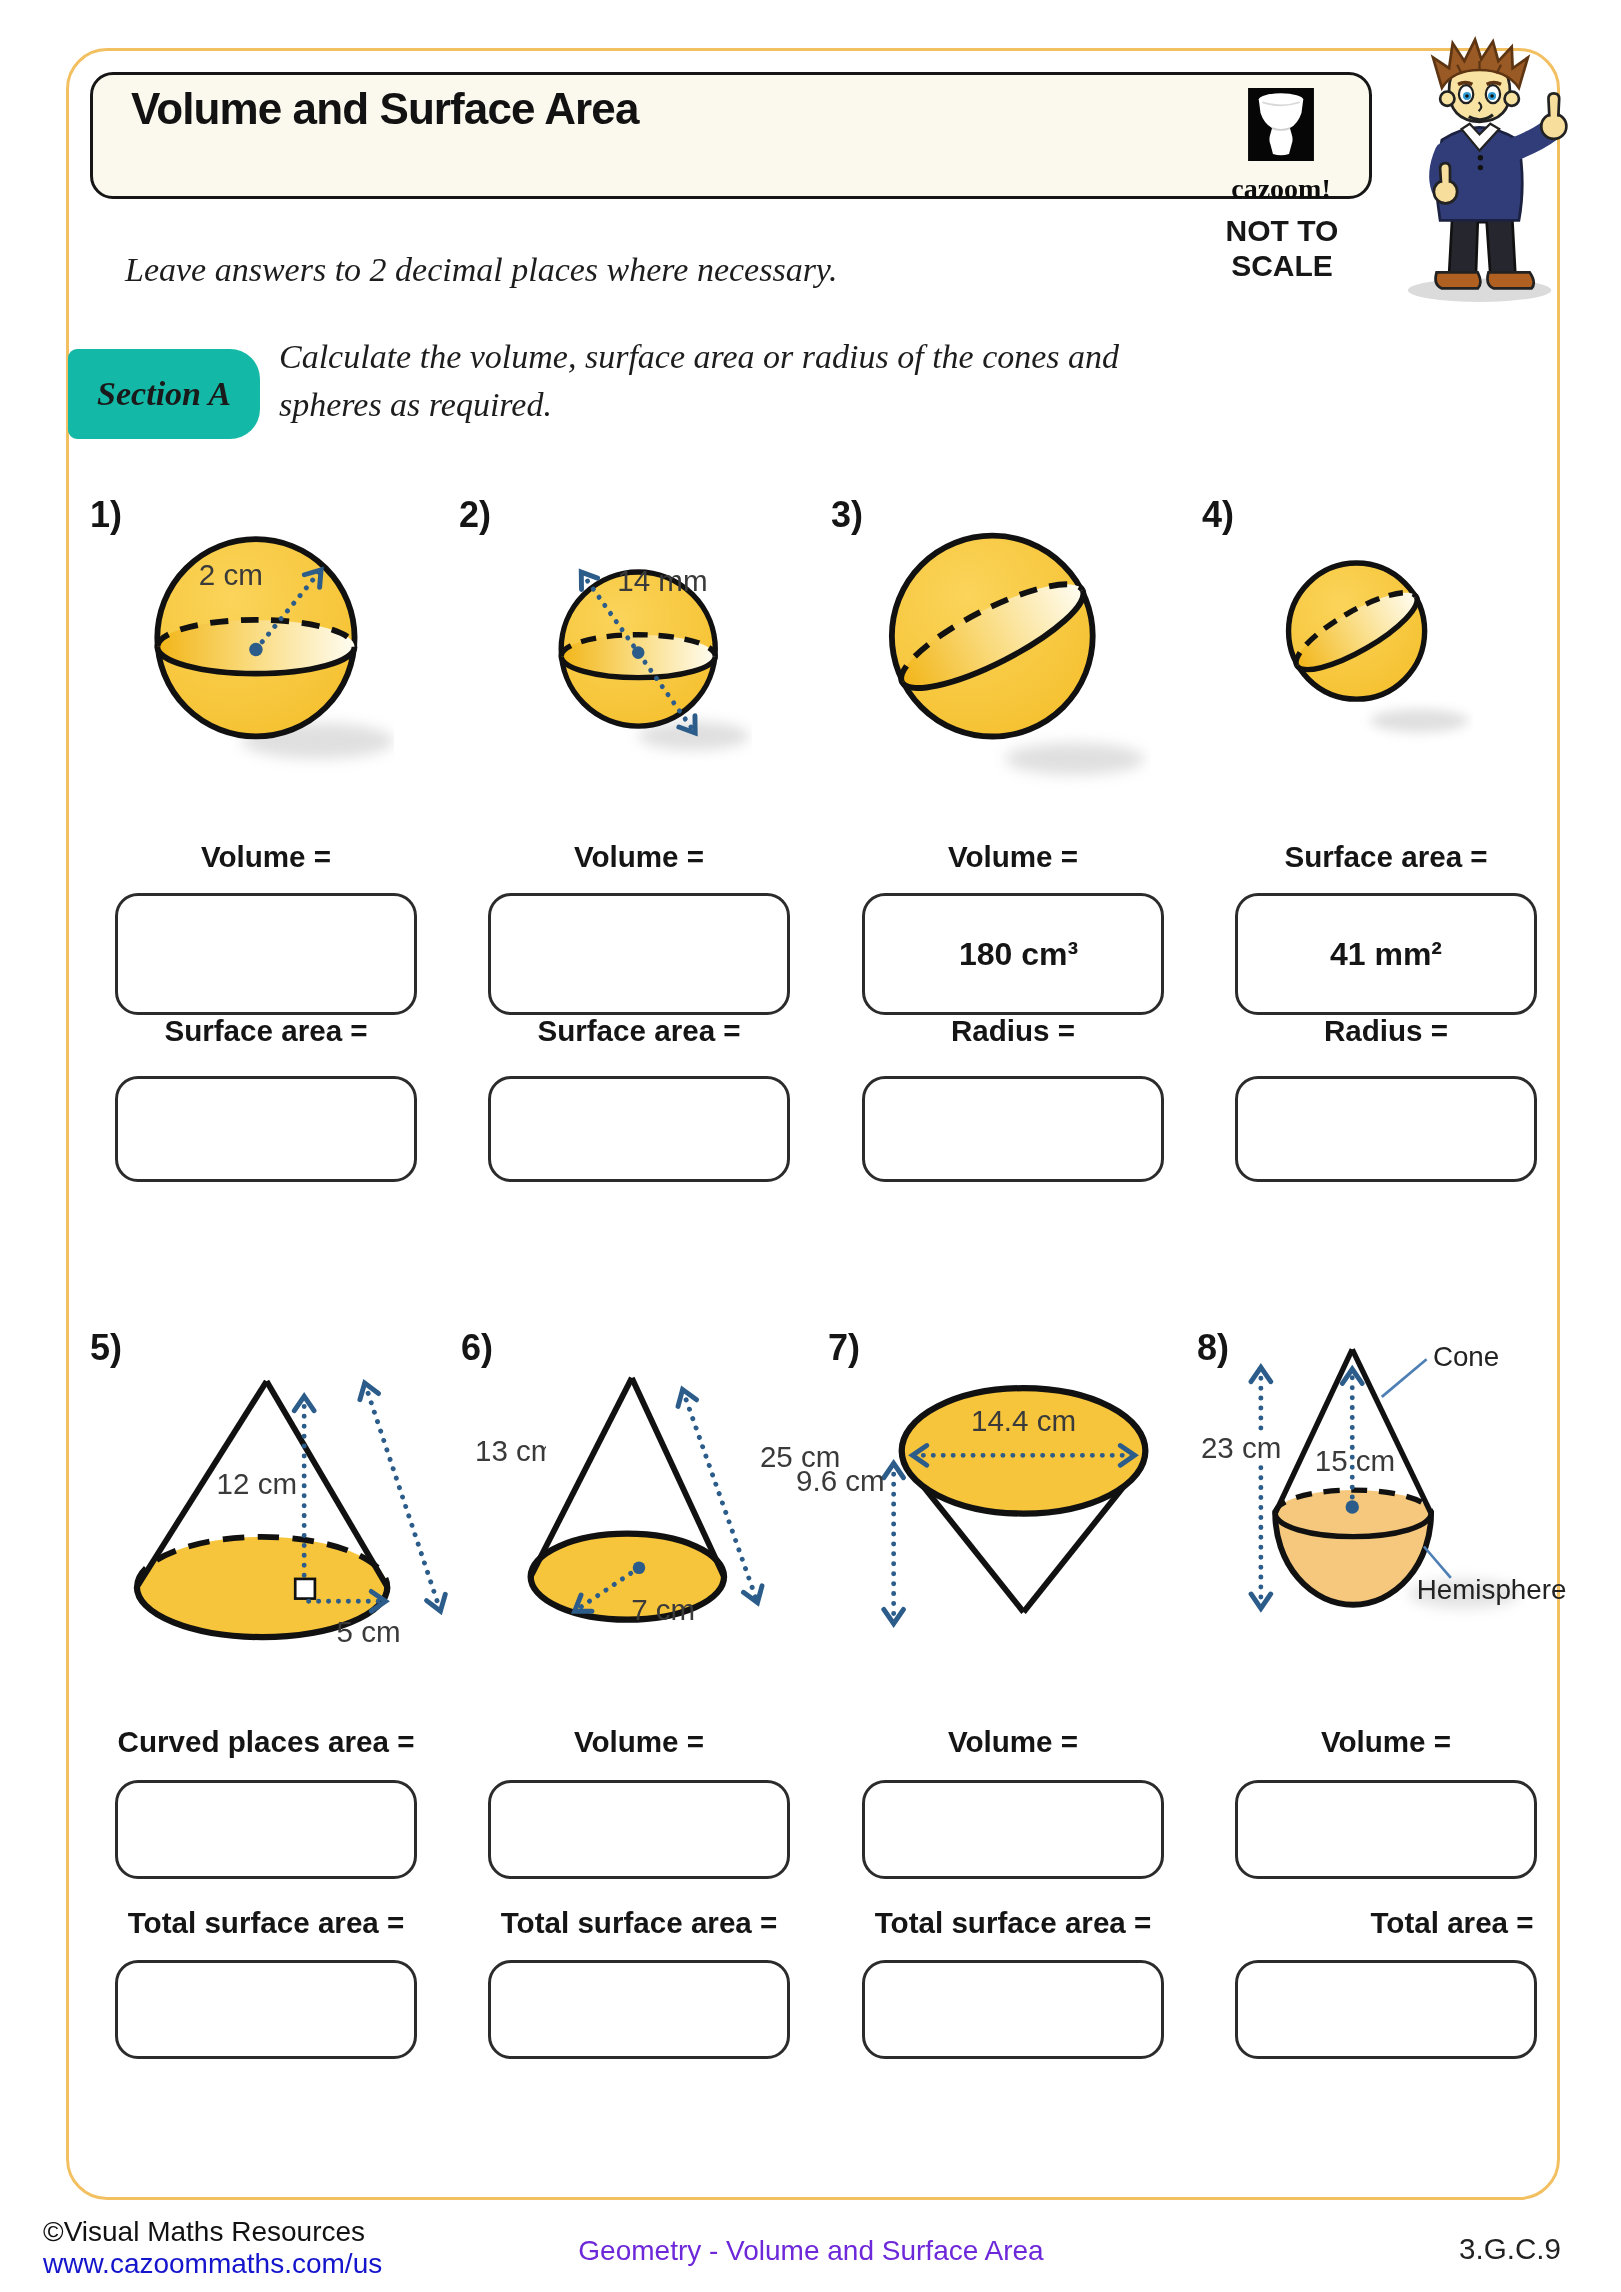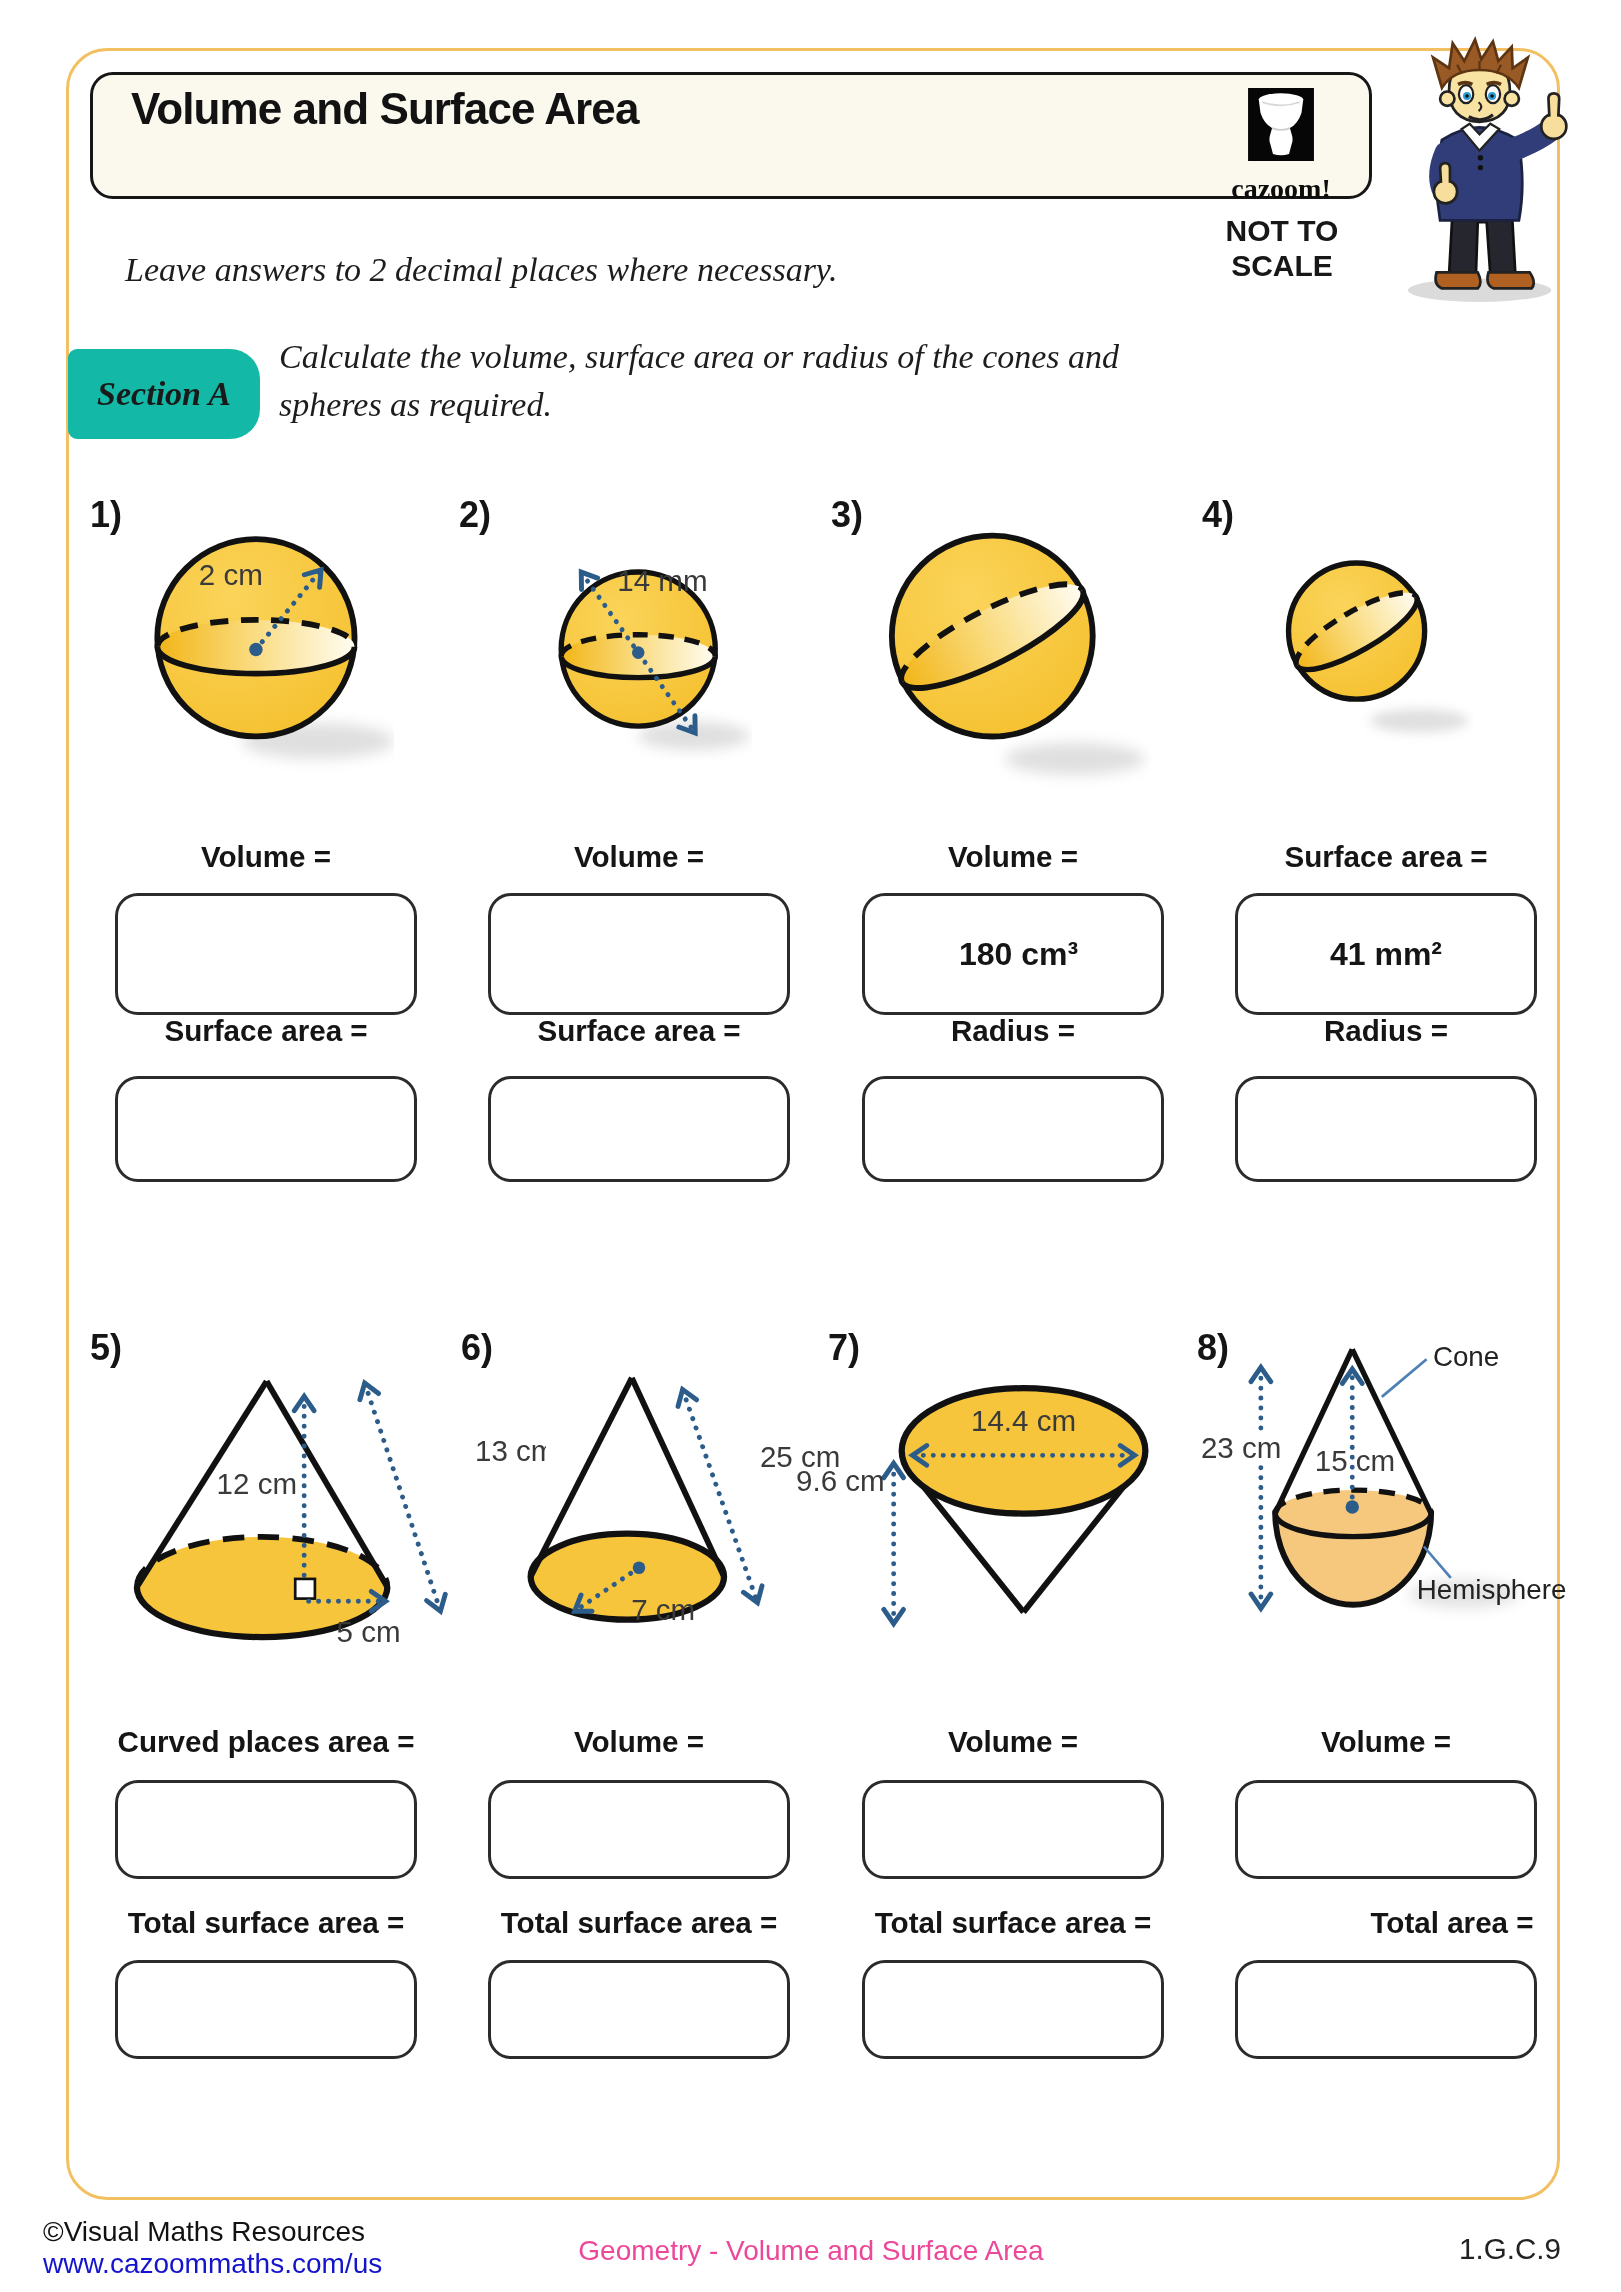--- a/index.html
+++ b/index.html
@@ -38,21 +38,21 @@
        justify-content:center;font-size:32px;font-weight:bold;color:#151515;}
   .h136{height:122px;} .h118{height:106px;} .h110{height:99px;}
   
   svg text{font-family:"Liberation Sans", sans-serif;font-size:33px;fill:#3a3a3a;}
   svg text.dark{fill:#222;font-size:31px;}
   
   .foot-copy{position:absolute;left:43px;top:2216px;font-size:28px;color:#111;}
   .foot-url{position:absolute;left:43px;top:2248px;font-size:28px;color:#1414CC;
        cursor:pointer;}
   .foot-center{position:absolute;left:0;top:2235px;width:1622px;text-align:center;
-       font-size:28px;color:#ec4899;}
+       font-size:28px;color:#6d28d9;}
   .foot-code{position:absolute;right:61px;top:2232px;font-size:29.6px;color:#222;}
 </style>
 </head>
 <body>
 
 <div class="page-border"></div>
 
 <div class="header-box">
   <div class="title">
     <div>Volume and Surface Area</div>
@@ -386,14 +386,14 @@
 <div class="ansbox h110" style="left:862px;top:1960px;">
     <span></span>
   </div>
 <div class="ansbox h110" style="left:1235px;top:1960px;">
     <span></span>
   </div>
 
 <div class="foot-copy">©Visual Maths Resources</div>
 <div class="foot-url">www.cazoommaths.com/us</div>
 <div class="foot-center">Geometry - Volume and Surface Area</div>
-<div class="foot-code">1.G.C.9</div>
+<div class="foot-code">3.G.C.9</div>
 
 
 </body></html>

